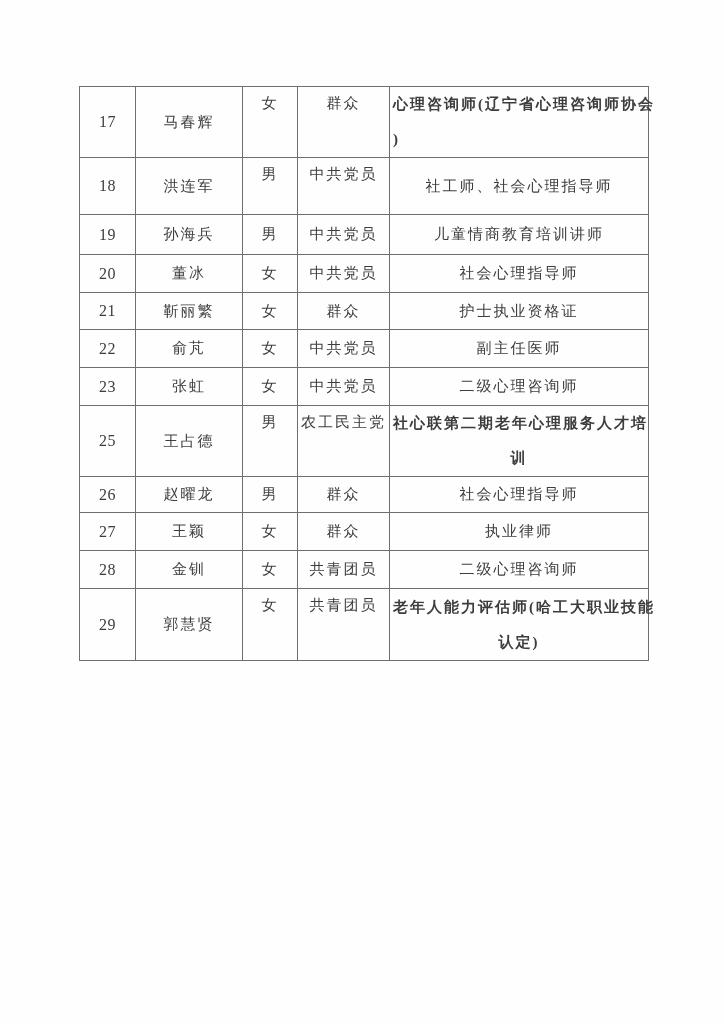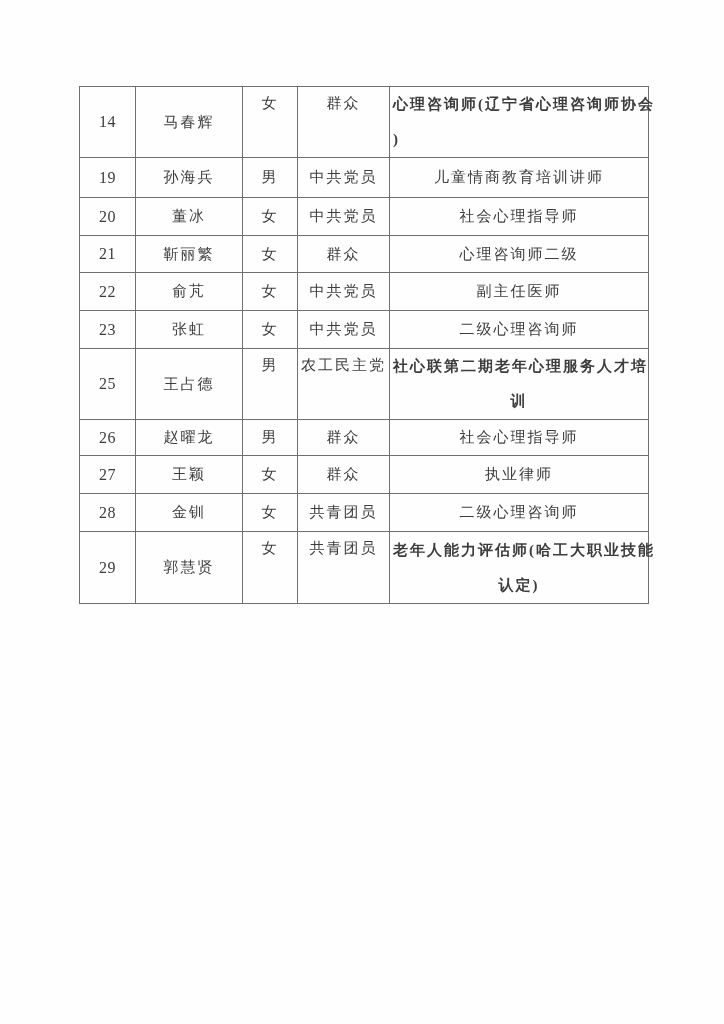--- a/index.html
+++ b/index.html
@@ -67,27 +67,36 @@
   <table class="roster">
     <colgroup>
       <col class="c-serial">
       <col class="c-name">
       <col class="c-gender">
       <col class="c-party">
       <col class="c-cert">
     </colgroup>
     <tbody id="roster-body">
         <tr class="top-gp" style="height: 66px;">
-          <td class="serial">14</td>
+          <td class="serial">17</td>
           <td class="name">马春辉</td>
           <td class="gender">女</td>
           <td class="party">群众</td>
           <td class="cert multi">
             <div class="cert-line left">心理咨询师(辽宁省心理咨询师协会</div>
             <div class="cert-line left">)</div>
+          </td>
+        </tr>
+        <tr class="top-gp" style="height: 57px;">
+          <td class="serial">18</td>
+          <td class="name">洪连军</td>
+          <td class="gender">男</td>
+          <td class="party">中共党员</td>
+          <td class="cert">
+            <div class="cert-line">社工师、社会心理指导师</div>
           </td>
         </tr>
         <tr style="height: 40px;">
           <td class="serial">19</td>
           <td class="name">孙海兵</td>
           <td class="gender">男</td>
           <td class="party">中共党员</td>
           <td class="cert">
             <div class="cert-line">儿童情商教育培训讲师</div>
           </td>
@@ -100,21 +109,21 @@
           <td class="cert">
             <div class="cert-line">社会心理指导师</div>
           </td>
         </tr>
         <tr style="height: 37px;">
           <td class="serial">21</td>
           <td class="name">靳丽繁</td>
           <td class="gender">女</td>
           <td class="party">群众</td>
           <td class="cert">
-            <div class="cert-line">心理咨询师二级</div>
+            <div class="cert-line">护士执业资格证</div>
           </td>
         </tr>
         <tr style="height: 38px;">
           <td class="serial">22</td>
           <td class="name">俞芃</td>
           <td class="gender">女</td>
           <td class="party">中共党员</td>
           <td class="cert">
             <div class="cert-line">副主任医师</div>
           </td>

